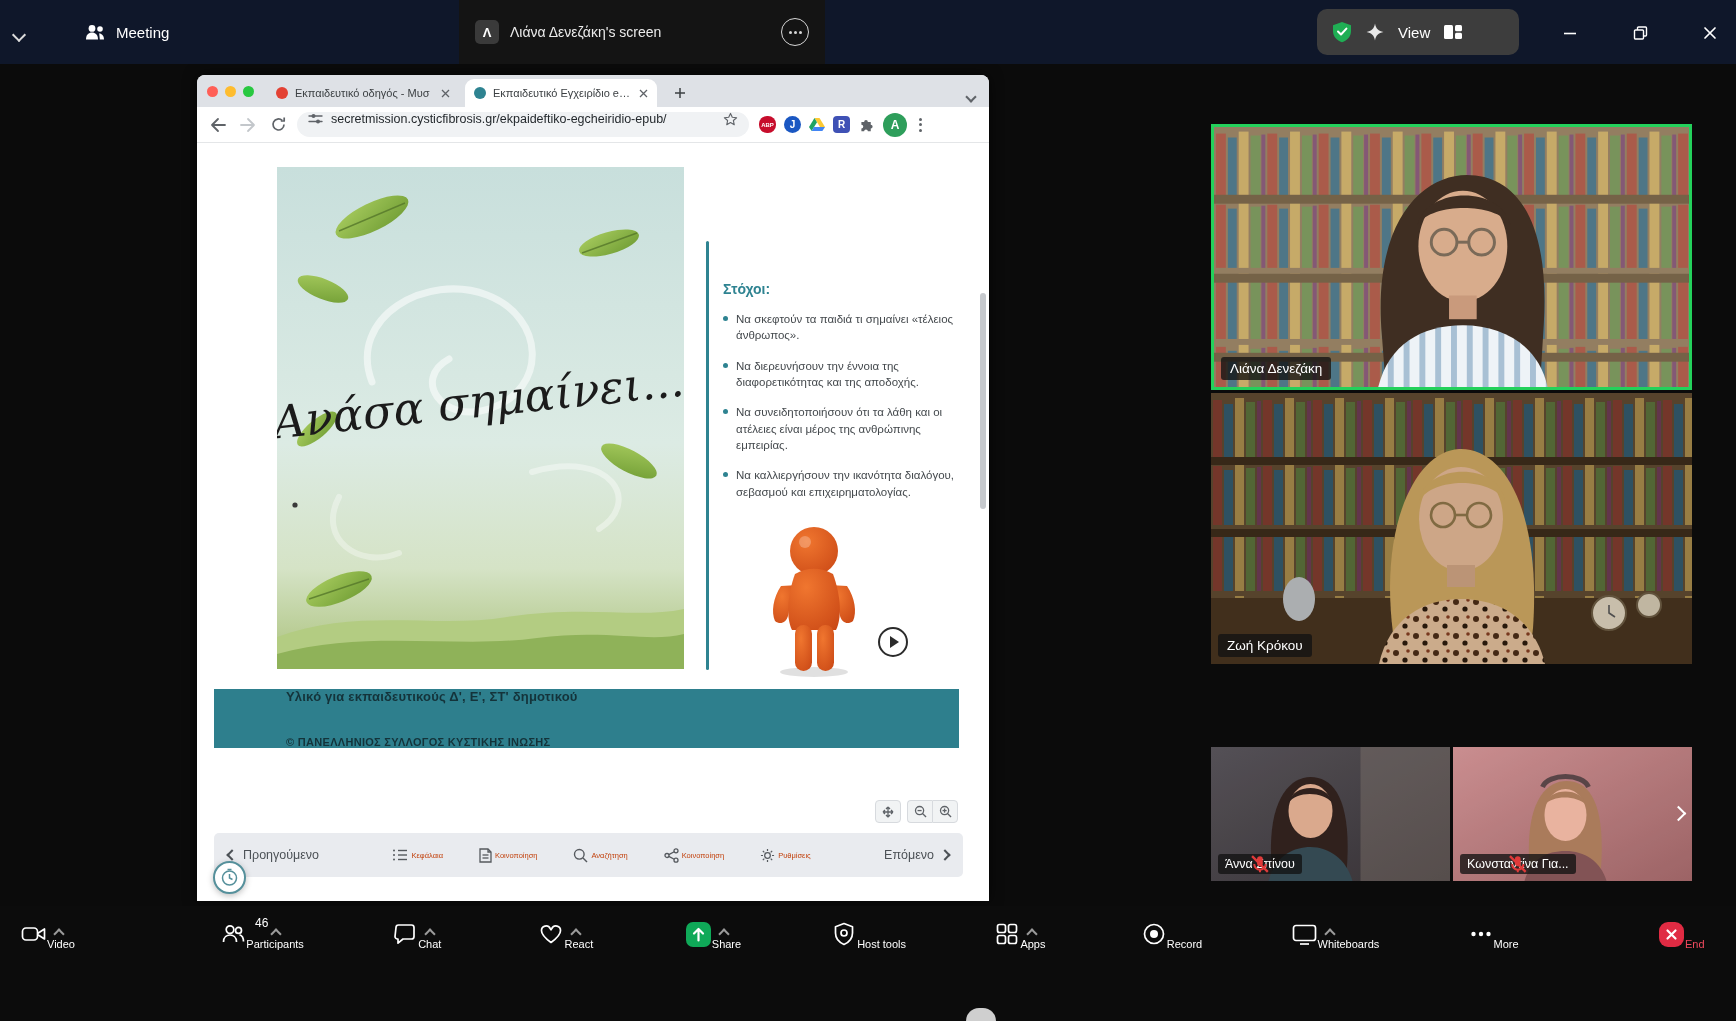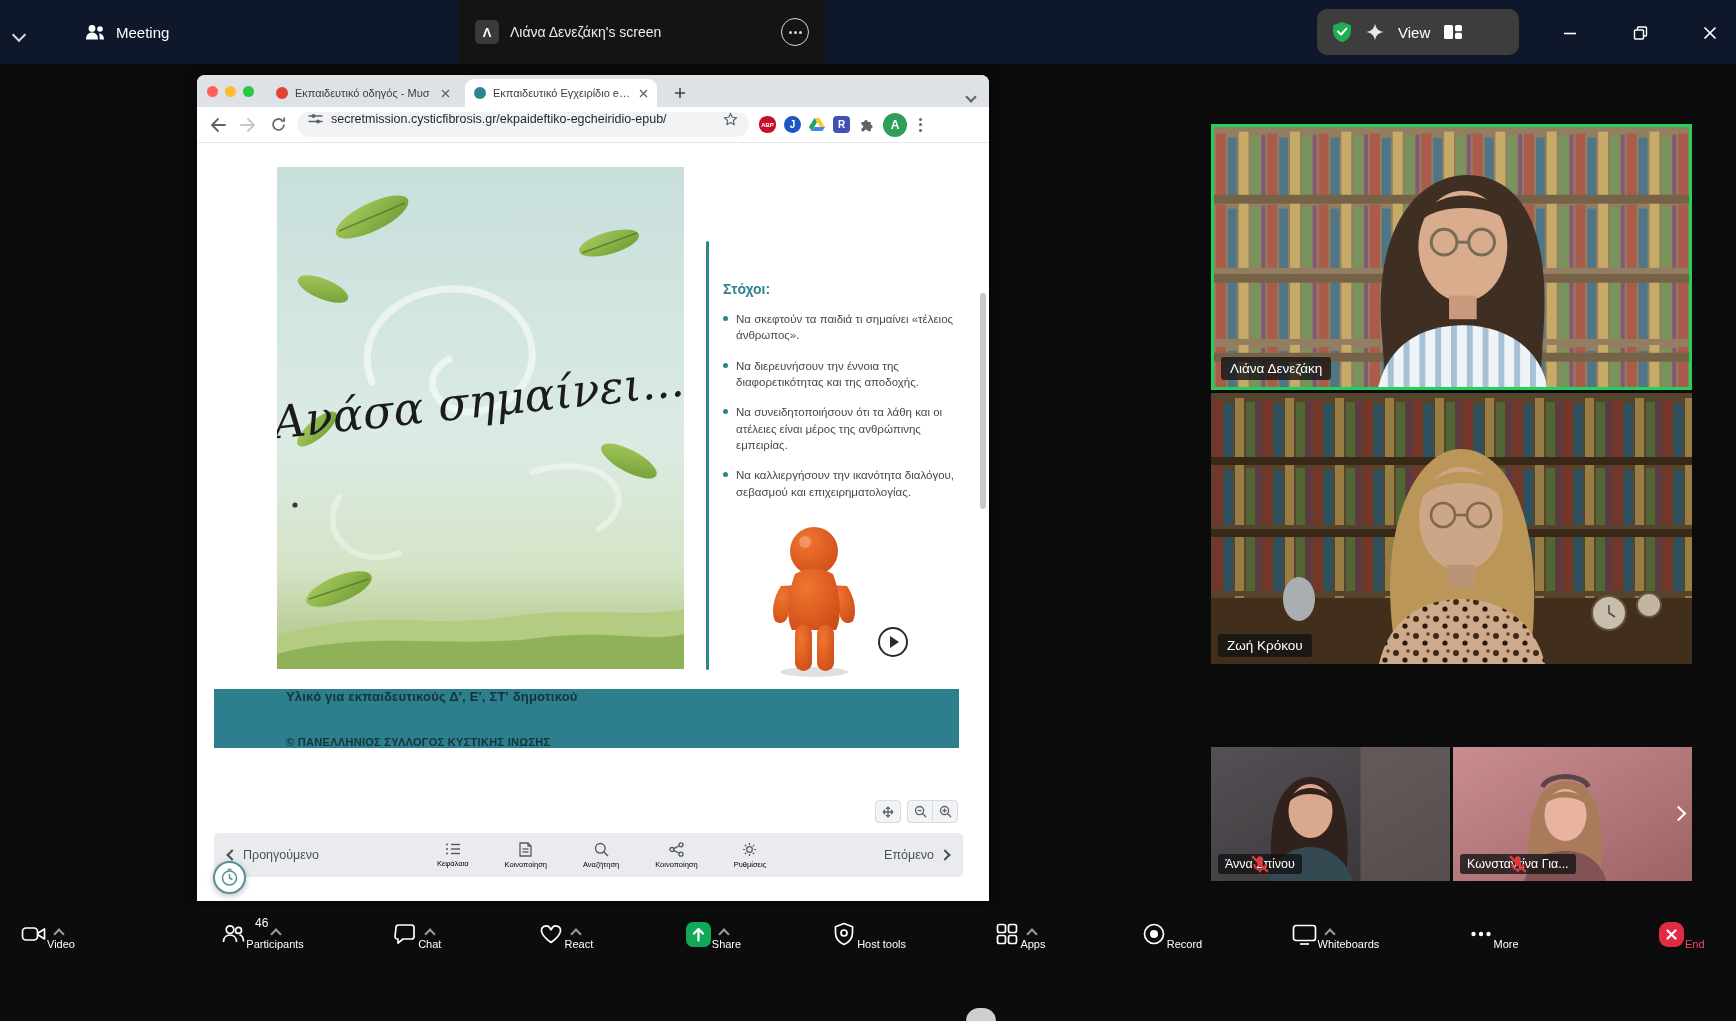--- a/index.html
+++ b/index.html
@@ -71,21 +71,21 @@
   .zoomctl{position:absolute;left:678px;top:657px;display:flex;gap:6px;align-items:center;}
   .zbtn{height:21px;background:#f1f3f4;border:1px solid #d7dade;border-radius:4px;display:flex;align-items:center;justify-content:center;color:#5f6368;}
   .zbtn.single{width:24px;}
   .zpair{display:flex;}
   .zpair .zbtn{width:24px;border-radius:0;}
   .zpair .zbtn:first-child{border-radius:4px 0 0 4px;border-right:none;}
   .zpair .zbtn:last-child{border-radius:0 4px 4px 0;}
   .readernav{position:absolute;left:17px;top:690px;width:749px;height:44px;background:#e9ebef;border-radius:5px;display:flex;align-items:center;padding:0 14px;box-sizing:border-box;}
   .rprev,.rnext{display:flex;align-items:center;gap:7px;font-size:12.5px;color:#4c5156;}
   .rmenu{display:flex;gap:36px;margin:0 auto;}
-  .rmi{display:flex;flex-direction:column;align-items:center;gap:3px;color:#000000;}
+  .rmi{display:flex;flex-direction:row;align-items:center;gap:3px;color:#c2410c;}
   .rmi span{font-size:7.5px;}
   .clockfab{position:absolute;left:16px;top:718px;width:33px;height:33px;border-radius:50%;background:#fff;border:2px solid #55909b;box-sizing:border-box;display:flex;align-items:center;justify-content:center;box-shadow:0 2px 6px rgba(0,0,0,.25);}
 
   
   .divider-handle{position:absolute;left:1227px;top:406px;width:4px;height:56px;background:#8d8d8d;border-radius:2px;}
 
   
   .videos{position:absolute;left:1211px;top:60px;width:395px;height:760px;}
   .vtile{position:relative;overflow:hidden;background:#222;box-sizing:border-box;}
   .vtile svg{position:absolute;inset:0;width:100%;height:100%;}

